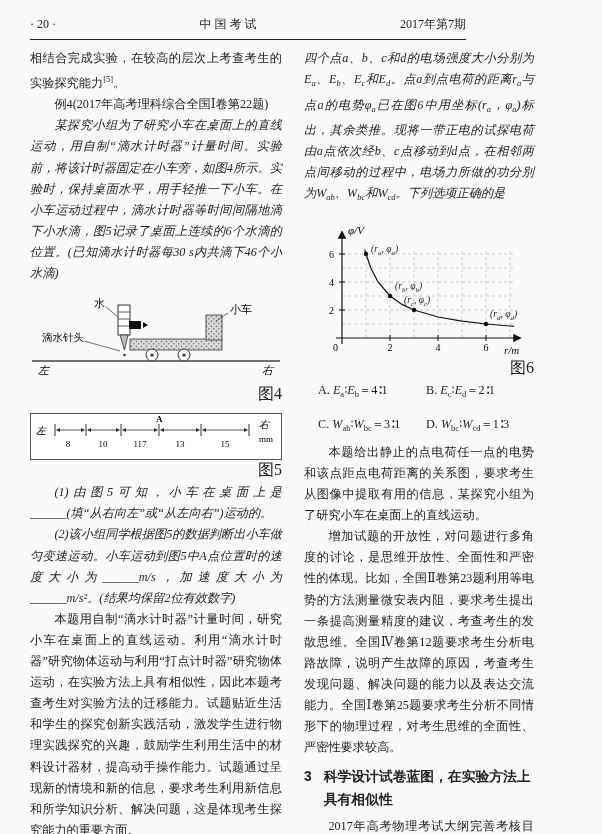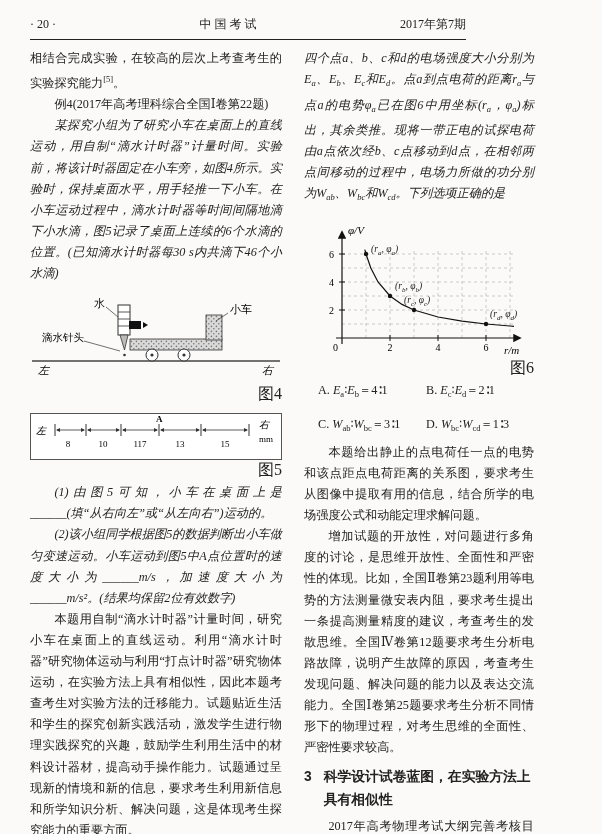--- a/index.html
+++ b/index.html
@@ -196,21 +196,21 @@
         <div class="figcap">图6</div>
       </div>
 
       <div class="opts">
         <span>A. <i>E</i><sub>a</sub>∶<i>E</i><sub>b</sub>＝4∶1</span>
         <span>B. <i>E</i><sub>c</sub>∶<i>E</i><sub>d</sub>＝2∶1</span>
         <span>C. <i>W</i><sub>ab</sub>∶<i>W</i><sub>bc</sub>＝3∶1</span>
         <span>D. <i>W</i><sub>bc</sub>∶<i>W</i><sub>cd</sub>＝1∶3</span>
       </div>
 
-      <p class="ind">本题给出静止的点电荷任一点的电势和该点距点电荷距离的关系图，要求考生从图像中提取有用的信息，结合所学的电场强度公式和动能定理求解问题。</p>
+      <p class="ind">本题给出静止的点电荷任一点的电势和该点距点电荷距离的关系图，要求考生从图像中提取有用的信息，某探究小组为了研究小车在桌面上的直线运动。</p>
       <p class="ind">增加试题的开放性，对问题进行多角度的讨论，是思维开放性、全面性和严密性的体现。比如，全国Ⅱ卷第23题利用等电势的方法测量微安表内阻，要求考生提出一条提高测量精度的建议，考查考生的发散思维。全国Ⅳ卷第12题要求考生分析电路故障，说明产生故障的原因，考查考生发现问题、解决问题的能力以及表达交流能力。全国Ⅰ卷第25题要求考生分析不同情形下的物理过程，对考生思维的全面性、严密性要求较高。</p>
 
       <div class="h3">
         <span>3</span>
         <span>科学设计试卷蓝图，在实验方法上具有相似性</span>
       </div>
 
       <p class="ind">2017年高考物理考试大纲完善考核目标和考查内容，将动量、近代物理等知识列为必考内容。2017年高考物理试题的设计坚持考试大纲修订的初衷，通过科学设计试卷蓝图，落实考试大纲调整内容。</p>
 
     </div>

